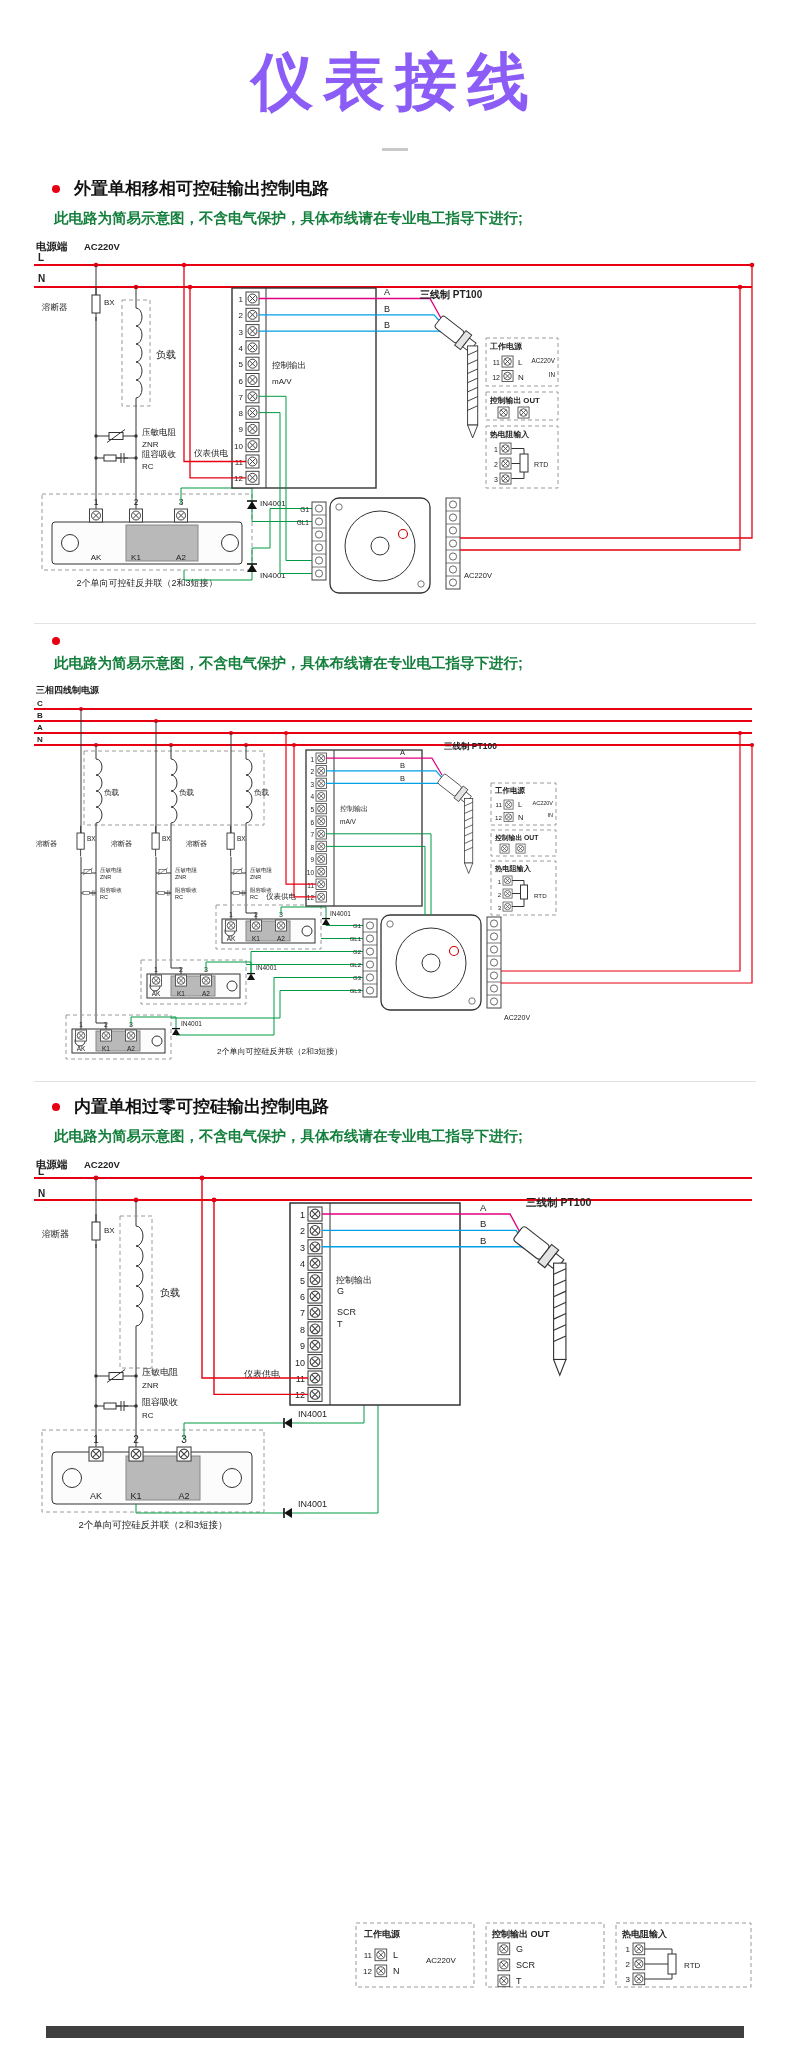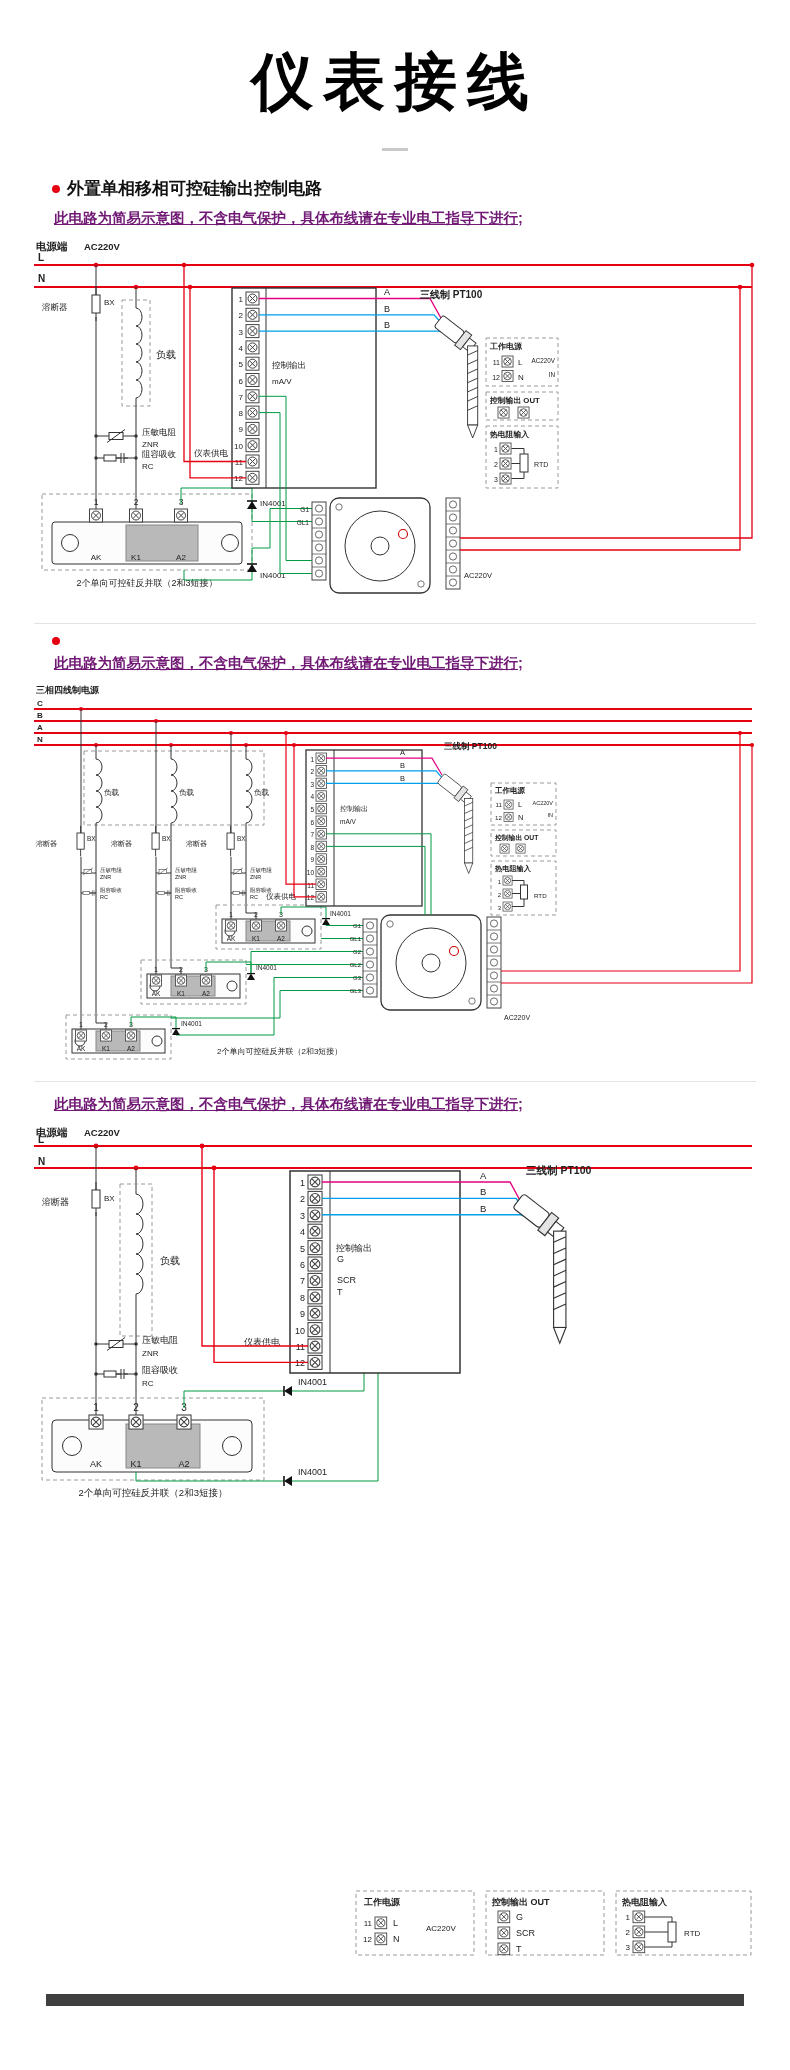--- a/index.html
+++ b/index.html
@@ -1,24 +1,24 @@
 <!DOCTYPE html>
 <html><head>
 <meta charset="utf-8">
 <style>
   * { margin:0; padding:0; box-sizing:border-box; }
   body { background:#fff; font-family:"Liberation Sans","DejaVu Sans",sans-serif; }
   .page { width:790px; height:2070px; background:#fff; overflow:hidden; margin:0 auto; }
-  .title { text-align:center; font-size:62px; font-weight:bold; color:#000000; letter-spacing:10px; padding-top:40px; }
+  .title { text-align:center; font-size:62px; font-weight:bold; color:#8b5cf6; letter-spacing:10px; padding-top:40px; }
   .title-dash { width:26px; height:3px; background:#c9c9c9; margin:24px auto 26px; }
   .sec { padding:0 34px; }
-  .sec-head { display:flex; align-items:center; gap:7px; margin:12px 0 9px 18px; }
+  .sec-head { display:flex; align-items:center; gap:14px; margin:12px 0 9px 18px; }
   .bullet { width:8px; height:8px; border-radius:50%; background:#e60012; flex:0 0 auto; }
   .sec-title { font-size:17px; font-weight:bold; color:#111; }
-  .sec-sub { font-size:14.5px; font-weight:bold; color:#701a75; margin:0 0 10px 20px;text-decoration:underline; }
+  .sec-sub { font-size:14.5px; font-weight:bold; color:#15803d; margin:0 0 10px 20px; }
   .divider { border:none; border-top:1px solid #e3e3e3; margin:13px 34px; }
   svg.diagram { display:block; }
   svg text { font-family:"Liberation Sans","DejaVu Sans",sans-serif; fill:#222; }
   text.b { font-weight:bold; }
   text.mid { text-anchor:middle; }
   text.end { text-anchor:end; }
   .k { stroke:#333; stroke-width:1; fill:none; }
   .red { stroke:#e60012; fill:none; }
   .grn { stroke:#009a44; fill:none; }
   .blu { stroke:#00a0e9; fill:none; }
@@ -565,20 +565,24 @@
         <path class="red" stroke-width="1.2" d="M706,50 V288 H467"></path>
         <path class="grn" d="M292,150.8 H397 V232"></path>
         <path class="grn" d="M292,163.4 H391 V232"></path>
       </g>
     </svg>
   </section>
 
   <hr class="divider">
 
   <section class="sec">
+    <div class="sec-head">
+      <span class="bullet"></span>
+      <span class="sec-title">内置单相过零可控硅输出控制电路</span>
+    </div>
     <div class="sec-sub">此电路为简易示意图，不含电气保护，具体布线请在专业电工指导下进行;</div>
 
     <svg class="diagram" viewBox="0 0 724 840" width="724" height="840">
       <g>
         <text x="2" y="12" font-size="10.5" class="b">电源端</text>
         <text x="50" y="12" font-size="9.5" class="b">AC220V</text>
         <text x="4" y="19" font-size="10" class="b">L</text>
         <line class="red" stroke-width="2.2" x1="0" y1="22" x2="718" y2="22"></line>
         <text x="4" y="41" font-size="10" class="b">N</text>
         <line class="red" stroke-width="2.2" x1="0" y1="44" x2="718" y2="44"></line>

